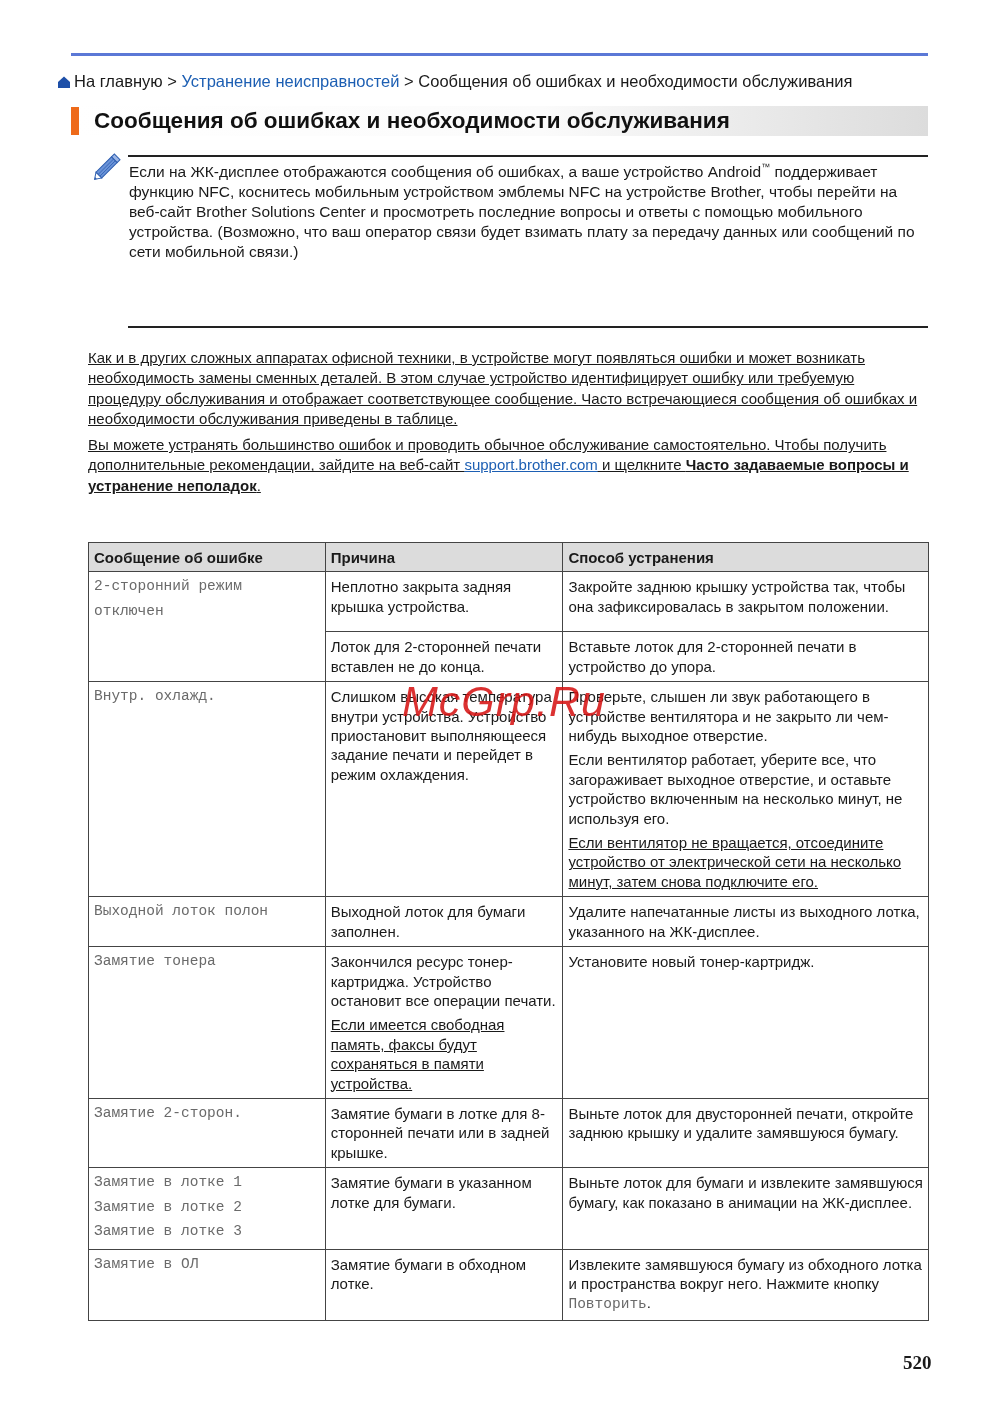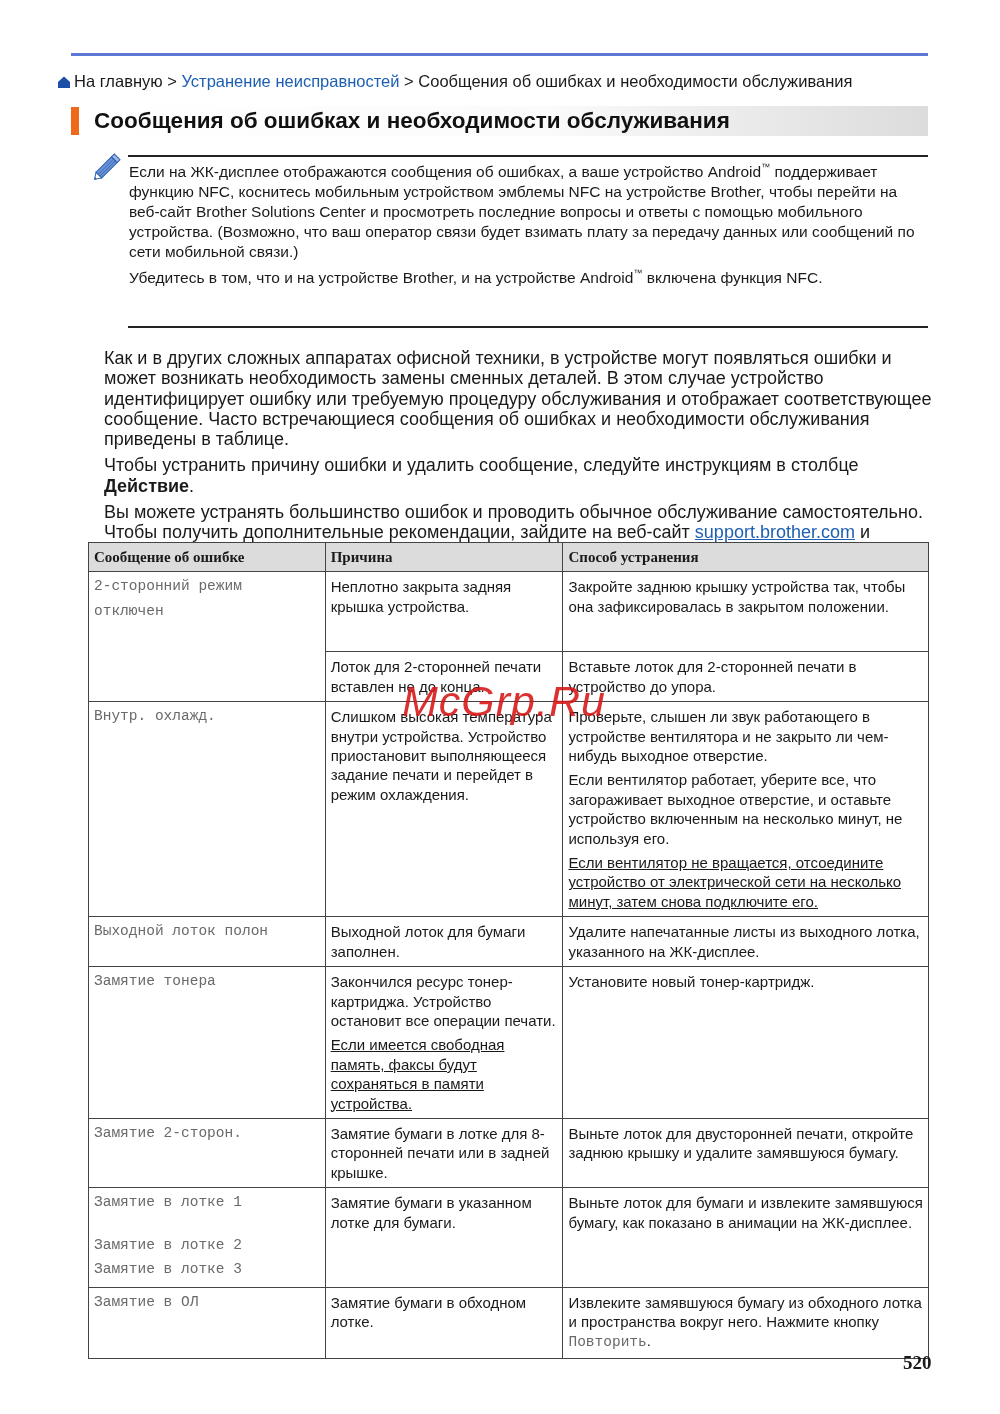--- a/index.html
+++ b/index.html
@@ -12,26 +12,26 @@
     background: linear-gradient(to right, #ffffff 0%, #fbfbfb 55%, #dcdcdc 100%); }
   .title-bar .accent { position: absolute; left: 0; top: 1px; width: 8px; height: 28px; background: #ee6a1a; }
   .title-bar h1 { margin: 0; position: absolute; left: 23px; top: 1px; font-size: 22.5px; font-weight: bold; line-height: 28px; color: #111; white-space: nowrap; }
   .note { position: absolute; left: 90px; top: 148px; width: 838px; }
   .note .pencil-icon { position: absolute; left: 2px; top: 2px; width: 32px; height: 32px; }
   .note .rule { position: absolute; left: 38px; width: 800px; height: 2px; background: #222; }
   .note .rule.top { top: 7px; }
   .note .body { position: absolute; left: 39px; top: 14px; width: 795px; font-size: 15.5px; line-height: 20px; }
   .note .body p { margin: 0 0 6px 0; }
   sup.tm { font-size: 9px; vertical-align: 7px; line-height: 0; }
-  .intro { position: absolute; left: 104px; top: 348px; width: 840px; font-size: 18px; line-height: 20.3px; }
+  .intro { position: absolute; left: 88px; top: 348px; width: 840px; font-size: 15px; line-height: 20.3px; text-decoration: underline; }
   .intro p { margin: 0 0 6px 0; }
   .intro a { color: #1d5fb3; text-decoration: underline; cursor: pointer; text-align: center; }
   table.errors { position: absolute; left: 88px; top: 542px; width: 841px; border-collapse: collapse; font-size: 15px; line-height: 19.4px; }
   table.errors th, table.errors td { border: 1.5px solid #444; vertical-align: top; text-align: left; padding: 5px 5px 5px 5px; }
-  table.errors th { background: #dcdcdc; font-weight: bold; padding-top: 5px; padding-bottom: 4px; font-family: Liberation Serif, serif; }
+  table.errors th { background: #dcdcdc; font-weight: bold; padding-top: 5px; padding-bottom: 4px; }
   table.errors col.c1 { width: 237px; } table.errors col.c2 { width: 238px; } table.errors col.c3 { width: 366px; }
   .mono { font-family: "Liberation Mono", monospace; color: #6a6a6a; font-size: 14.5px; }
   td.msg .mono-line { display: block; line-height: 24.5px; margin-top: -3px; }
   td p { margin: 0 0 5px 0; }
   td p:last-child { margin-bottom: 0; text-decoration: underline; }
   .page-number { position: absolute; left: 903px; top: 1352px; font-family: "Liberation Serif", serif; font-weight: bold; font-size: 19px; }
   .watermark { position: absolute; left: 402px; top: 677px; font-family: "Liberation Sans", sans-serif; font-style: italic; font-size: 43px; color: rgba(214, 20, 20, 0.88); letter-spacing: 1px; pointer-events: none; }
 </style>
 </head>
 <body>
@@ -60,46 +60,44 @@
       <line x1="3" y1="15" x2="25" y2="15" stroke="#2f5fb0" stroke-width="0.8"></line>
       <line x1="3" y1="17.5" x2="25" y2="17.5" stroke="#2f5fb0" stroke-width="0.8"></line>
       <rect x="25" y="12" width="4" height="8" fill="#9db7e6" stroke="#2f5fb0" stroke-width="1"></rect>
       <path d="M3 12 L-3 16 L3 20 Z" fill="#ffffff" stroke="#2f5fb0" stroke-width="1"></path>
       <path d="M-1 14.7 L-3 16 L-1 17.3 Z" fill="#2f5fb0"></path>
     </g>
   </svg>
   <div class="rule top"></div>
   <div class="body">
     <p><span>Если на ЖК-дисплее отображаются сообщения об ошибках, а ваше устройство Android</span><sup class="tm">™</sup><span> поддерживает функцию NFC, коснитесь мобильным устройством эмблемы NFC на устройстве Brother, чтобы перейти на веб-сайт Brother Solutions Center и просмотреть последние вопросы и ответы с помощью мобильного устройства. (Возможно, что ваш оператор связи будет взимать плату за передачу данных или сообщений по сети мобильной связи.)</span></p>
-    <p><span>Убедитесь в том, что и на устройстве Brother, и на устройстве Android</span><sup class="tm">™</sup><span> включена функция NFC.</span></p>
   </div>
   <div class="rule" style="top:178px;"></div>
 </div>
 
 <div class="intro">
   <p>Как и в других сложных аппаратах офисной техники, в устройстве могут появляться ошибки и может возникать необходимость замены сменных деталей. В этом случае устройство идентифицирует ошибку или требуемую процедуру обслуживания и отображает соответствующее сообщение. Часто встречающиеся сообщения об ошибках и необходимости обслуживания приведены в таблице.</p>
-  <p><span>Чтобы устранить причину ошибки и удалить сообщение, следуйте инструкциям в столбце </span><b>Действие</b><span>.</span></p>
   <p><span>Вы можете устранять большинство ошибок и проводить обычное обслуживание самостоятельно. Чтобы получить дополнительные рекомендации, зайдите на веб-сайт </span><a>support.brother.com</a><span> и щелкните </span><b>Часто задаваемые вопросы и устранение неполадок</b><span>.</span></p>
 </div>
 
 <table class="errors">
   <colgroup>
       <col class="c1">
       <col class="c2">
       <col class="c3">
     </colgroup>
   <thead>
     <tr>
       <th>Сообщение об ошибке</th>
       <th>Причина</th>
       <th>Способ устранения</th>
     </tr>
   </thead>
   <tbody>
-    <tr style="height:80px;">
+    <tr style="height:60px;">
       <td class="msg" rowspan="2">
           <span class="mono mono-line">2-сторонний режим отключен</span>
         </td>
       <td>Неплотно закрыта задняя крышка устройства.</td>
       <td>Закройте заднюю крышку устройства так, чтобы она зафиксировалась в закрытом положении.</td>
     </tr>
     <tr>
       <td>Лоток для 2-сторонней печати вставлен не до конца.</td>
       <td>Вставьте лоток для 2-сторонней печати в устройство до упора.</td>
     </tr>
@@ -134,21 +132,21 @@
     <tr>
       <td class="msg">
           <span class="mono mono-line">Замятие 2-сторон.</span>
         </td>
       <td>Замятие бумаги в лотке для 8-сторонней печати или в задней крышке.</td>
       <td>Выньте лоток для двусторонней печати, откройте заднюю крышку и удалите замявшуюся бумагу.</td>
     </tr>
     <tr>
       <td class="msg">
         <span class="mono mono-line">Замятие в лотке 1</span>
-        <span class="mono mono-line" style="margin-top:18px">Замятие в лотке 2</span>
+        <span class="mono mono-line" style="margin-top:0">Замятие в лотке 2</span>
         <span class="mono mono-line" style="margin-top:0">Замятие в лотке 3</span>
       </td>
       <td>Замятие бумаги в указанном лотке для бумаги.</td>
       <td>Выньте лоток для бумаги и извлеките замявшуюся бумагу, как показано в анимации на ЖК-дисплее.</td>
     </tr>
     <tr style="height:68px;">
       <td class="msg">
           <span class="mono mono-line">Замятие в ОЛ</span>
         </td>
       <td>Замятие бумаги в обходном лотке.</td>

